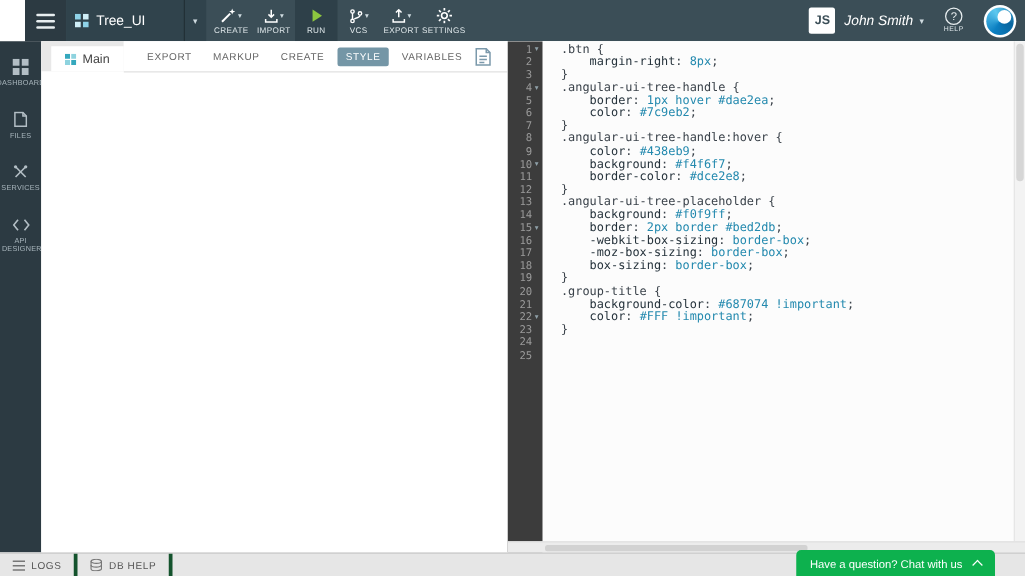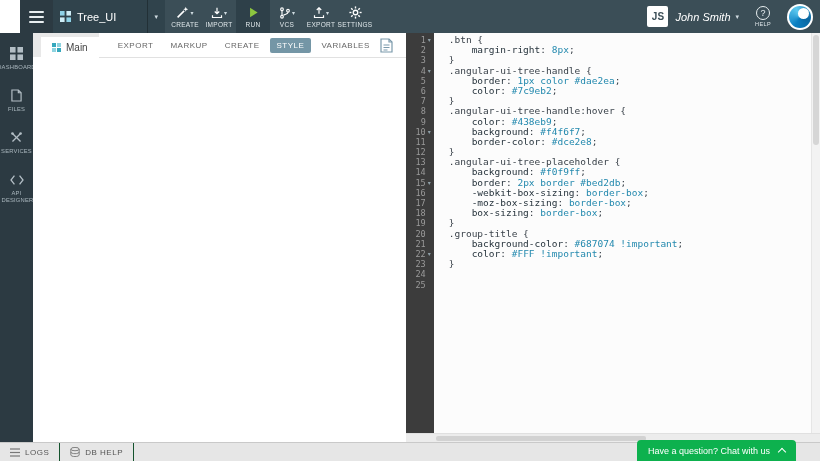--- a/index.html
+++ b/index.html
@@ -60,21 +60,21 @@
   .tk-pun  { color:#3a424a; }
   .tk-val  { color:#2389ae;margin-top:29px; }
   .tk-ws   { color:#000; }
   .hscroll { position:absolute; left:0; right:0; bottom:0; height:9px; background:#ececec; border-top:1px solid #e0e0e0; cursor:pointer; }
   .hthumb  { position:absolute; left:30px; top:2px; width:210px; height:5px; background:#d2d2d2; border-radius:2px; }
   .vscroll { position:absolute; right:0; top:0; bottom:9px; width:9px; background:#f3f3f3; border-left:1px solid #e6e6e6; cursor:pointer; }
   .vthumb  { position:absolute; right:1px; top:2px; width:6px; height:110px; background:#d6d6d6; border-radius:3px; }
 
   
   .bottombar { position:absolute; left:0; right:0; bottom:0; height:19px; background:#e6e6e6; border-top:1px solid #c9c9c9; display:flex; align-items:stretch; }
-  .bitem { display:flex; align-items:center; gap:5px; padding:0 10px; border-right:1px solid #14532d; cursor:pointer;text-align:right; }
+  .bitem { display:flex; align-items:center; gap:5px; padding:0 10px; border-right:3px solid #14532d; cursor:pointer;text-align:right; }
   .bitem .blabel { font-size:8px; color:#555; letter-spacing:.5px; white-space:nowrap; }
 
   
   .chat { position:absolute; right:24px; bottom:0; height:21px; background:#0db14e; border-radius:4px 4px 0 0; display:flex; align-items:center; gap:9px; padding:0 11px; cursor:pointer; z-index:5; }
   .chat .clabel { color:#fff; font-size:9px; white-space:nowrap; }
   .chat .ccaret { width:6px; height:6px; border-top:1.5px solid #fff; border-right:1.5px solid #fff; transform:rotate(-45deg); margin-top:3px; }
 
   svg { display:block; }
 </style>
 </head>
@@ -375,21 +375,21 @@
           <div class="gut-line">
             <span class="lnum">25</span>
             <span class="fold"></span>
           </div>
         </div>
       <div class="codearea">
           <div class="code-line"><span class="tk-sel">.btn</span><span class="tk-pun"> {</span></div>
           <div class="code-line"><span class="tk-ws">    </span><span class="tk-prop">margin-right</span><span class="tk-pun">: </span><span class="tk-val">8px</span><span class="tk-pun">;</span></div>
           <div class="code-line"><span class="tk-pun">}</span></div>
           <div class="code-line"><span class="tk-sel">.angular-ui-tree-handle</span><span class="tk-pun"> {</span></div>
-          <div class="code-line"><span class="tk-ws">    </span><span class="tk-prop">border</span><span class="tk-pun">: </span><span class="tk-val">1px color #dae2ea</span><span class="tk-pun">;</span></div>
+          <div class="code-line"><span class="tk-ws">    </span><span class="tk-prop">border</span><span class="tk-pun">: </span><span class="tk-val">1px hover #dae2ea</span><span class="tk-pun">;</span></div>
           <div class="code-line"><span class="tk-ws">    </span><span class="tk-prop">color</span><span class="tk-pun">: </span><span class="tk-val">#7c9eb2</span><span class="tk-pun">;</span></div>
           <div class="code-line"><span class="tk-pun">}</span></div>
           <div class="code-line"><span class="tk-sel">.angular-ui-tree-handle:hover</span><span class="tk-pun"> {</span></div>
           <div class="code-line"><span class="tk-ws">    </span><span class="tk-prop">color</span><span class="tk-pun">: </span><span class="tk-val">#438eb9</span><span class="tk-pun">;</span></div>
           <div class="code-line"><span class="tk-ws">    </span><span class="tk-prop">background</span><span class="tk-pun">: </span><span class="tk-val">#f4f6f7</span><span class="tk-pun">;</span></div>
           <div class="code-line"><span class="tk-ws">    </span><span class="tk-prop">border-color</span><span class="tk-pun">: </span><span class="tk-val">#dce2e8</span><span class="tk-pun">;</span></div>
           <div class="code-line"><span class="tk-pun">}</span></div>
           <div class="code-line"><span class="tk-sel">.angular-ui-tree-placeholder</span><span class="tk-pun"> {</span></div>
           <div class="code-line"><span class="tk-ws">    </span><span class="tk-prop">background</span><span class="tk-pun">: </span><span class="tk-val">#f0f9ff</span><span class="tk-pun">;</span></div>
           <div class="code-line"><span class="tk-ws">    </span><span class="tk-prop">border</span><span class="tk-pun">: </span><span class="tk-val">2px border #bed2db</span><span class="tk-pun">;</span></div>

